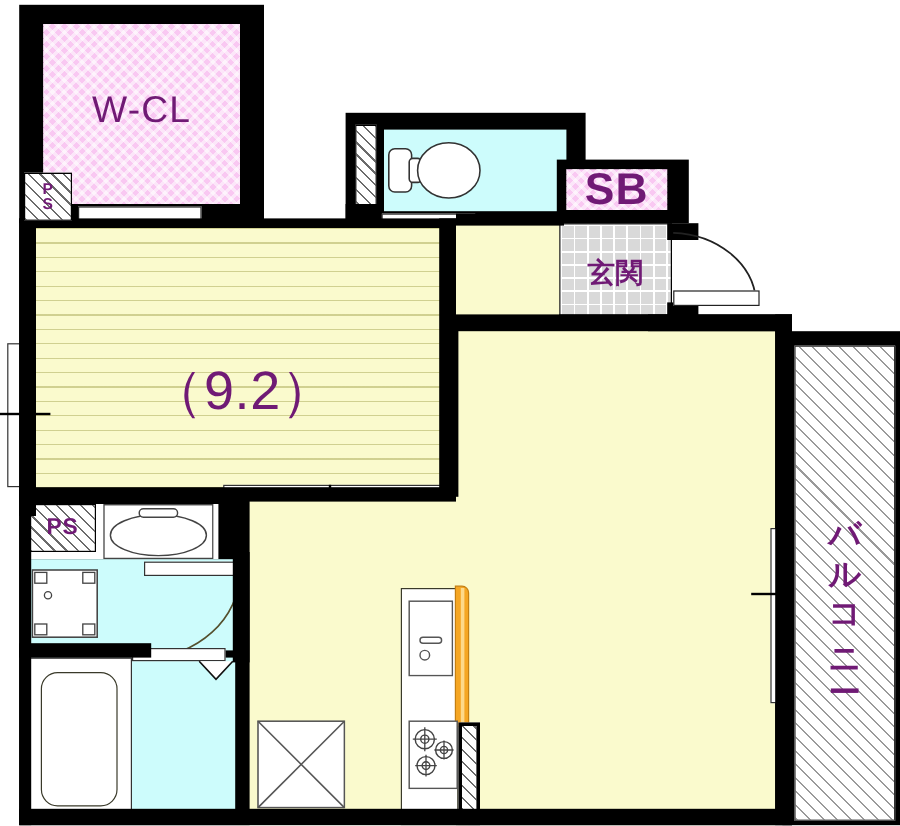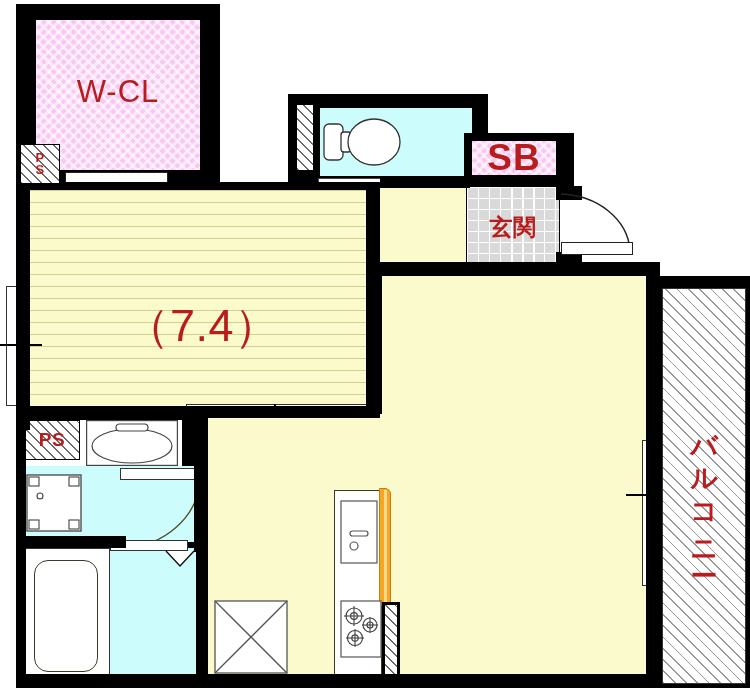--- a/index.html
+++ b/index.html
@@ -44,21 +44,21 @@
     background-image:repeating-linear-gradient(45deg,
       #9a9a9a 0 1.2px, rgba(0,0,0,0) 1.2px 8px);
   }
 
   
   .wall{background:#000000;}
   .thinline{background:#000000;}
 
   
   .lab{display:flex;align-items:center;justify-content:center;
-       color:#b91c1c;letter-spacing:.5px;white-space:nowrap;}
+       color:#701a75;letter-spacing:.5px;white-space:nowrap;}
   .lab-room{font-size:47px;font-weight:700;}
   .lab-area{font-size:45px;font-weight:400;}
   .lab-ldk{font-size:50px;font-weight:700;letter-spacing:4px;}
   .lab-wcl{font-size:31px;font-weight:400;letter-spacing:1px;}
   .lab-sb{font-size:37px;font-weight:700;letter-spacing:1px;}
   .lab-genkan{font-size:23px;font-weight:700;}
   .lab-senmen{font-size:27px;font-weight:700;}
   .lab-ps{font-size:13px;font-weight:700;line-height:.95;
           display:flex;flex-direction:column;align-items:center;justify-content:center;}
   .lab-bal{font-size:27px;font-weight:700;writing-mode:vertical-rl;
@@ -117,21 +117,21 @@
 
   <div class="abs wall" style="left:556px;top:186px;width:26px;height:14px;"></div>
   <div class="abs wall" style="left:556px;top:252px;width:26px;height:16px;"></div>
   <svg class="abs" style="left:560px;top:192px;width:78px;height:62px;" viewBox="0 0 78 62">
     <path d="M1,2 A72,60 0 0 1 70,58" fill="none" stroke="#222" stroke-width="1.5"></path>
   </svg>
   <div class="abs fill-white" style="left:561px;top:242px;width:72px;height:13px;border:1.4px solid #222;"></div>
 
   <div class="abs wall" style="left:16px;top:182px;width:364px;height:234px;"></div>
   <div class="abs fill-tatami floorlines" style="left:28px;top:190px;width:348px;height:218px;"></div>
-  <div class="abs lab lab-area" style="left:28px;top:296px;width:348px;height:60px;">（7.4）</div>
+  <div class="abs lab lab-area" style="left:28px;top:296px;width:348px;height:60px;">（9.2）</div>
 
   <div class="abs fill-white" style="left:6px;top:286px;width:22px;height:120px;border:1.3px solid #333;"></div>
   <div class="abs thinline" style="left:16px;top:286px;width:1.5px;height:120px;"></div>
   <div class="abs thinline" style="left:0px;top:344px;width:42px;height:1.5px;"></div>
 
   <div class="abs fill-white" style="left:186px;top:404px;width:194px;height:11px;border:1.3px solid #333;"></div>
   <div class="abs thinline" style="left:274px;top:404px;width:1.5px;height:24px;"></div>
 
   <div class="abs fill-ldk" style="left:380px;top:186px;width:86px;height:84px;"></div>
 

